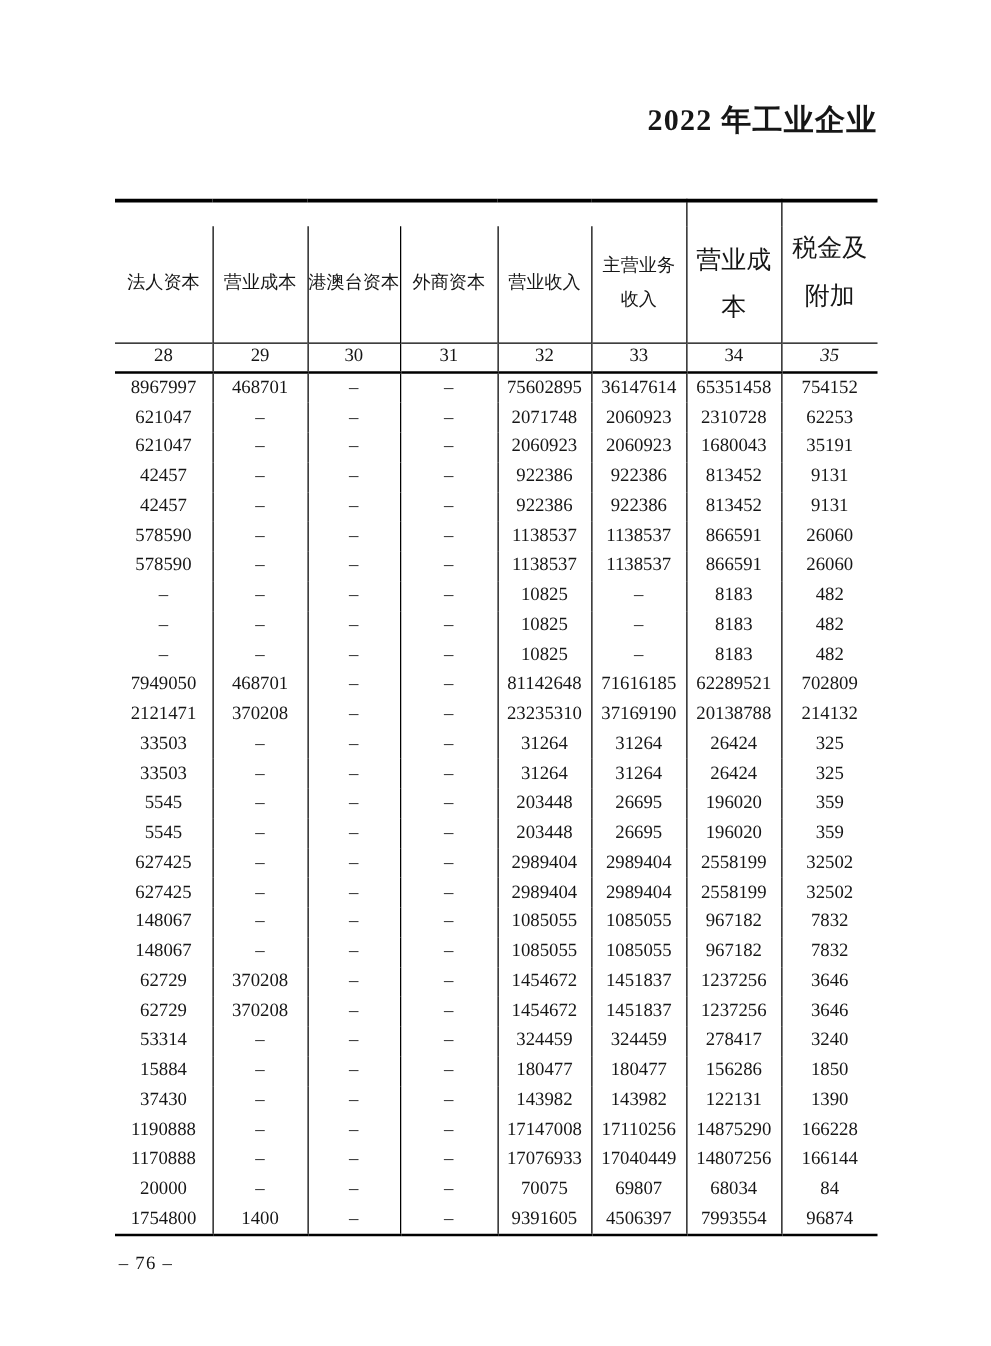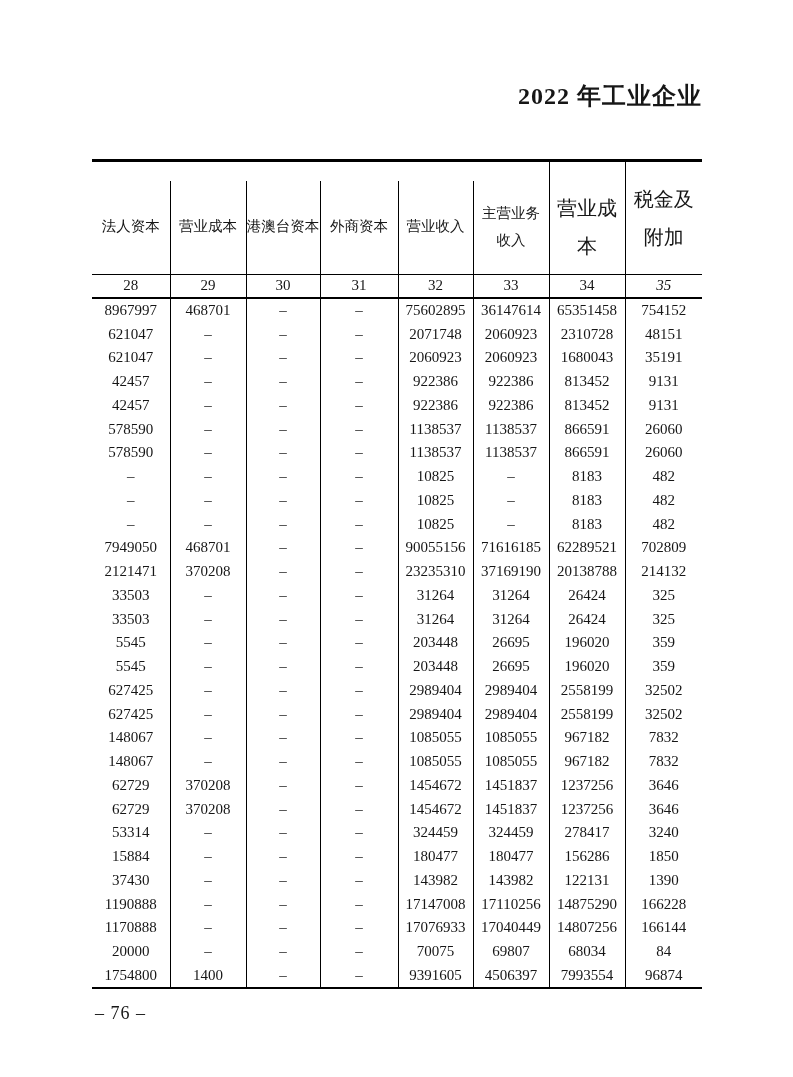--- a/index.html
+++ b/index.html
@@ -88,21 +88,21 @@
     font-size: 15px;
     border-right: 1px solid #000;
     white-space: nowrap;
   }
   tbody.data td:last-child { border-right: 0; }
   tbody.data tr:last-child td { border-bottom: 2.5px solid #000; }
   .page-num {
     position: absolute;
     left: 95px;
     top: 1003px;
-    font-size: 18px;
+    font-size: 15px;
     letter-spacing: 1px;
     white-space: nowrap;
     font-family: Liberation Serif, serif;
   }
 </style>
 </head>
 <body>
 
 <div class="page">
 
@@ -160,21 +160,21 @@
           <td>754152</td>
         </tr>
         <tr>
           <td>621047</td>
           <td>–</td>
           <td>–</td>
           <td>–</td>
           <td>2071748</td>
           <td>2060923</td>
           <td>2310728</td>
-          <td>48151</td>
+          <td>62253</td>
         </tr>
         <tr>
           <td>621047</td>
           <td>–</td>
           <td>–</td>
           <td>–</td>
           <td>2060923</td>
           <td>2060923</td>
           <td>1680043</td>
           <td>35191</td>
@@ -247,21 +247,21 @@
           <td>10825</td>
           <td>–</td>
           <td>8183</td>
           <td>482</td>
         </tr>
         <tr>
           <td>7949050</td>
           <td>468701</td>
           <td>–</td>
           <td>–</td>
-          <td>90055156</td>
+          <td>81142648</td>
           <td>71616185</td>
           <td>62289521</td>
           <td>702809</td>
         </tr>
         <tr>
           <td>2121471</td>
           <td>370208</td>
           <td>–</td>
           <td>–</td>
           <td>23235310</td>

